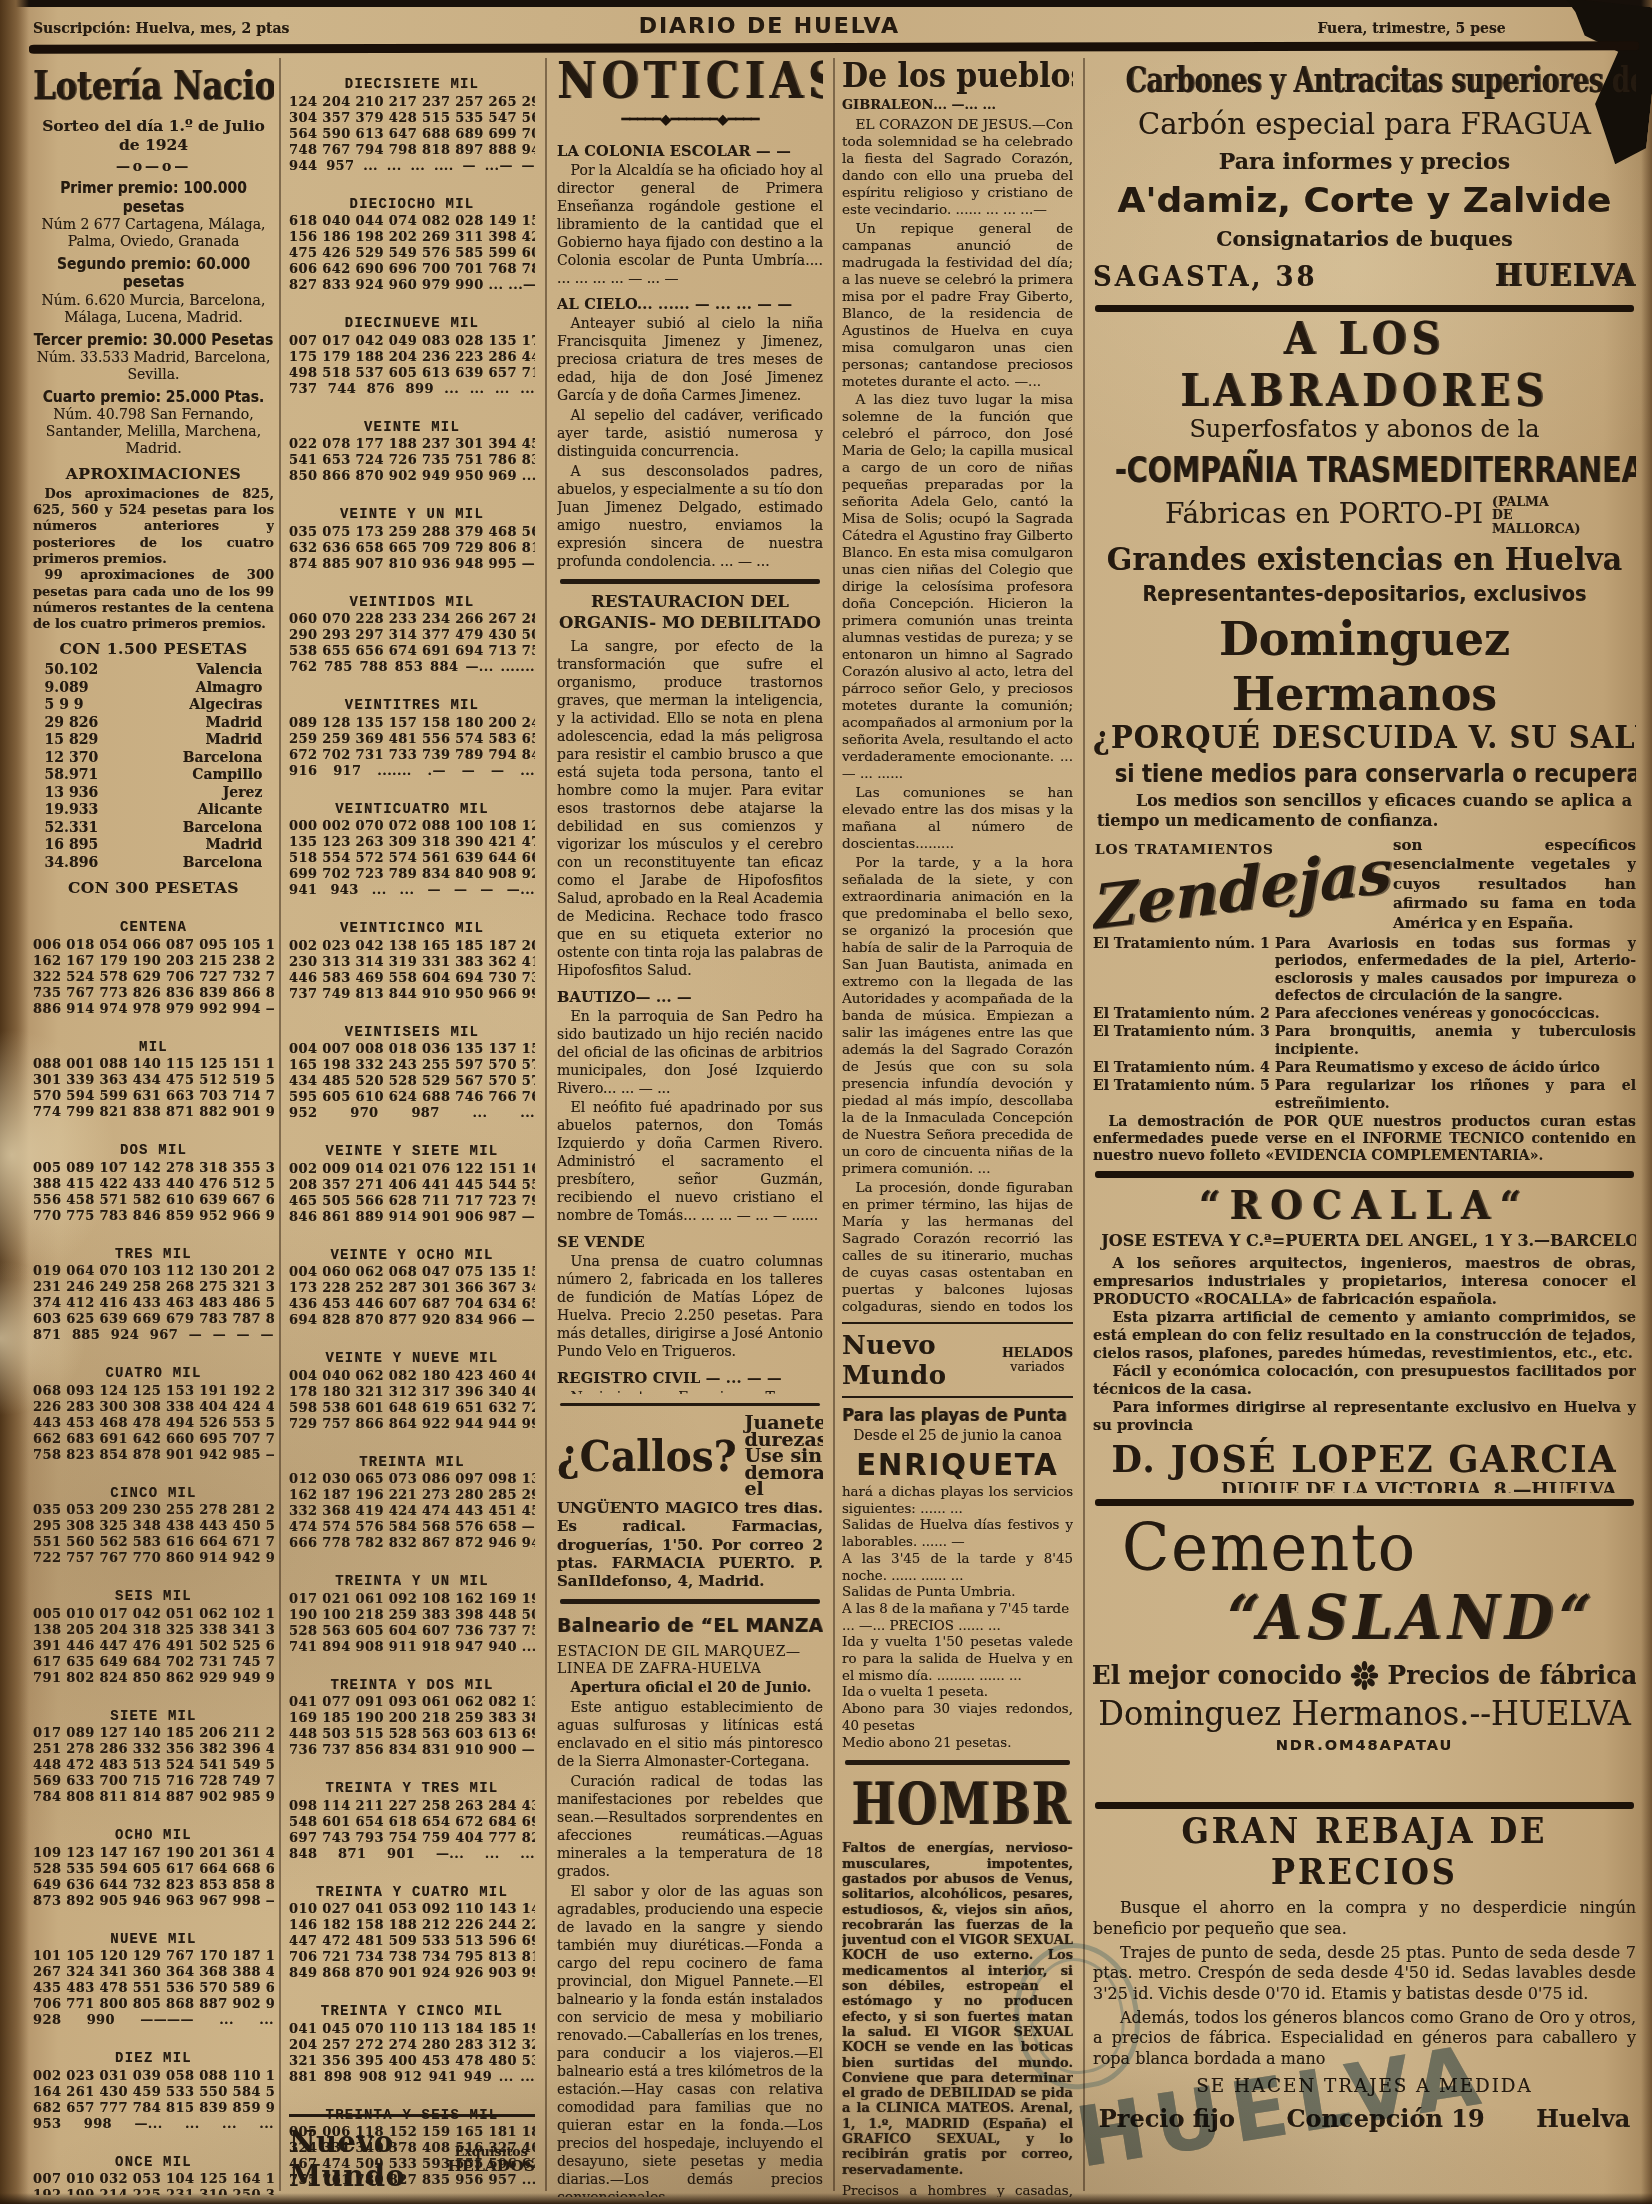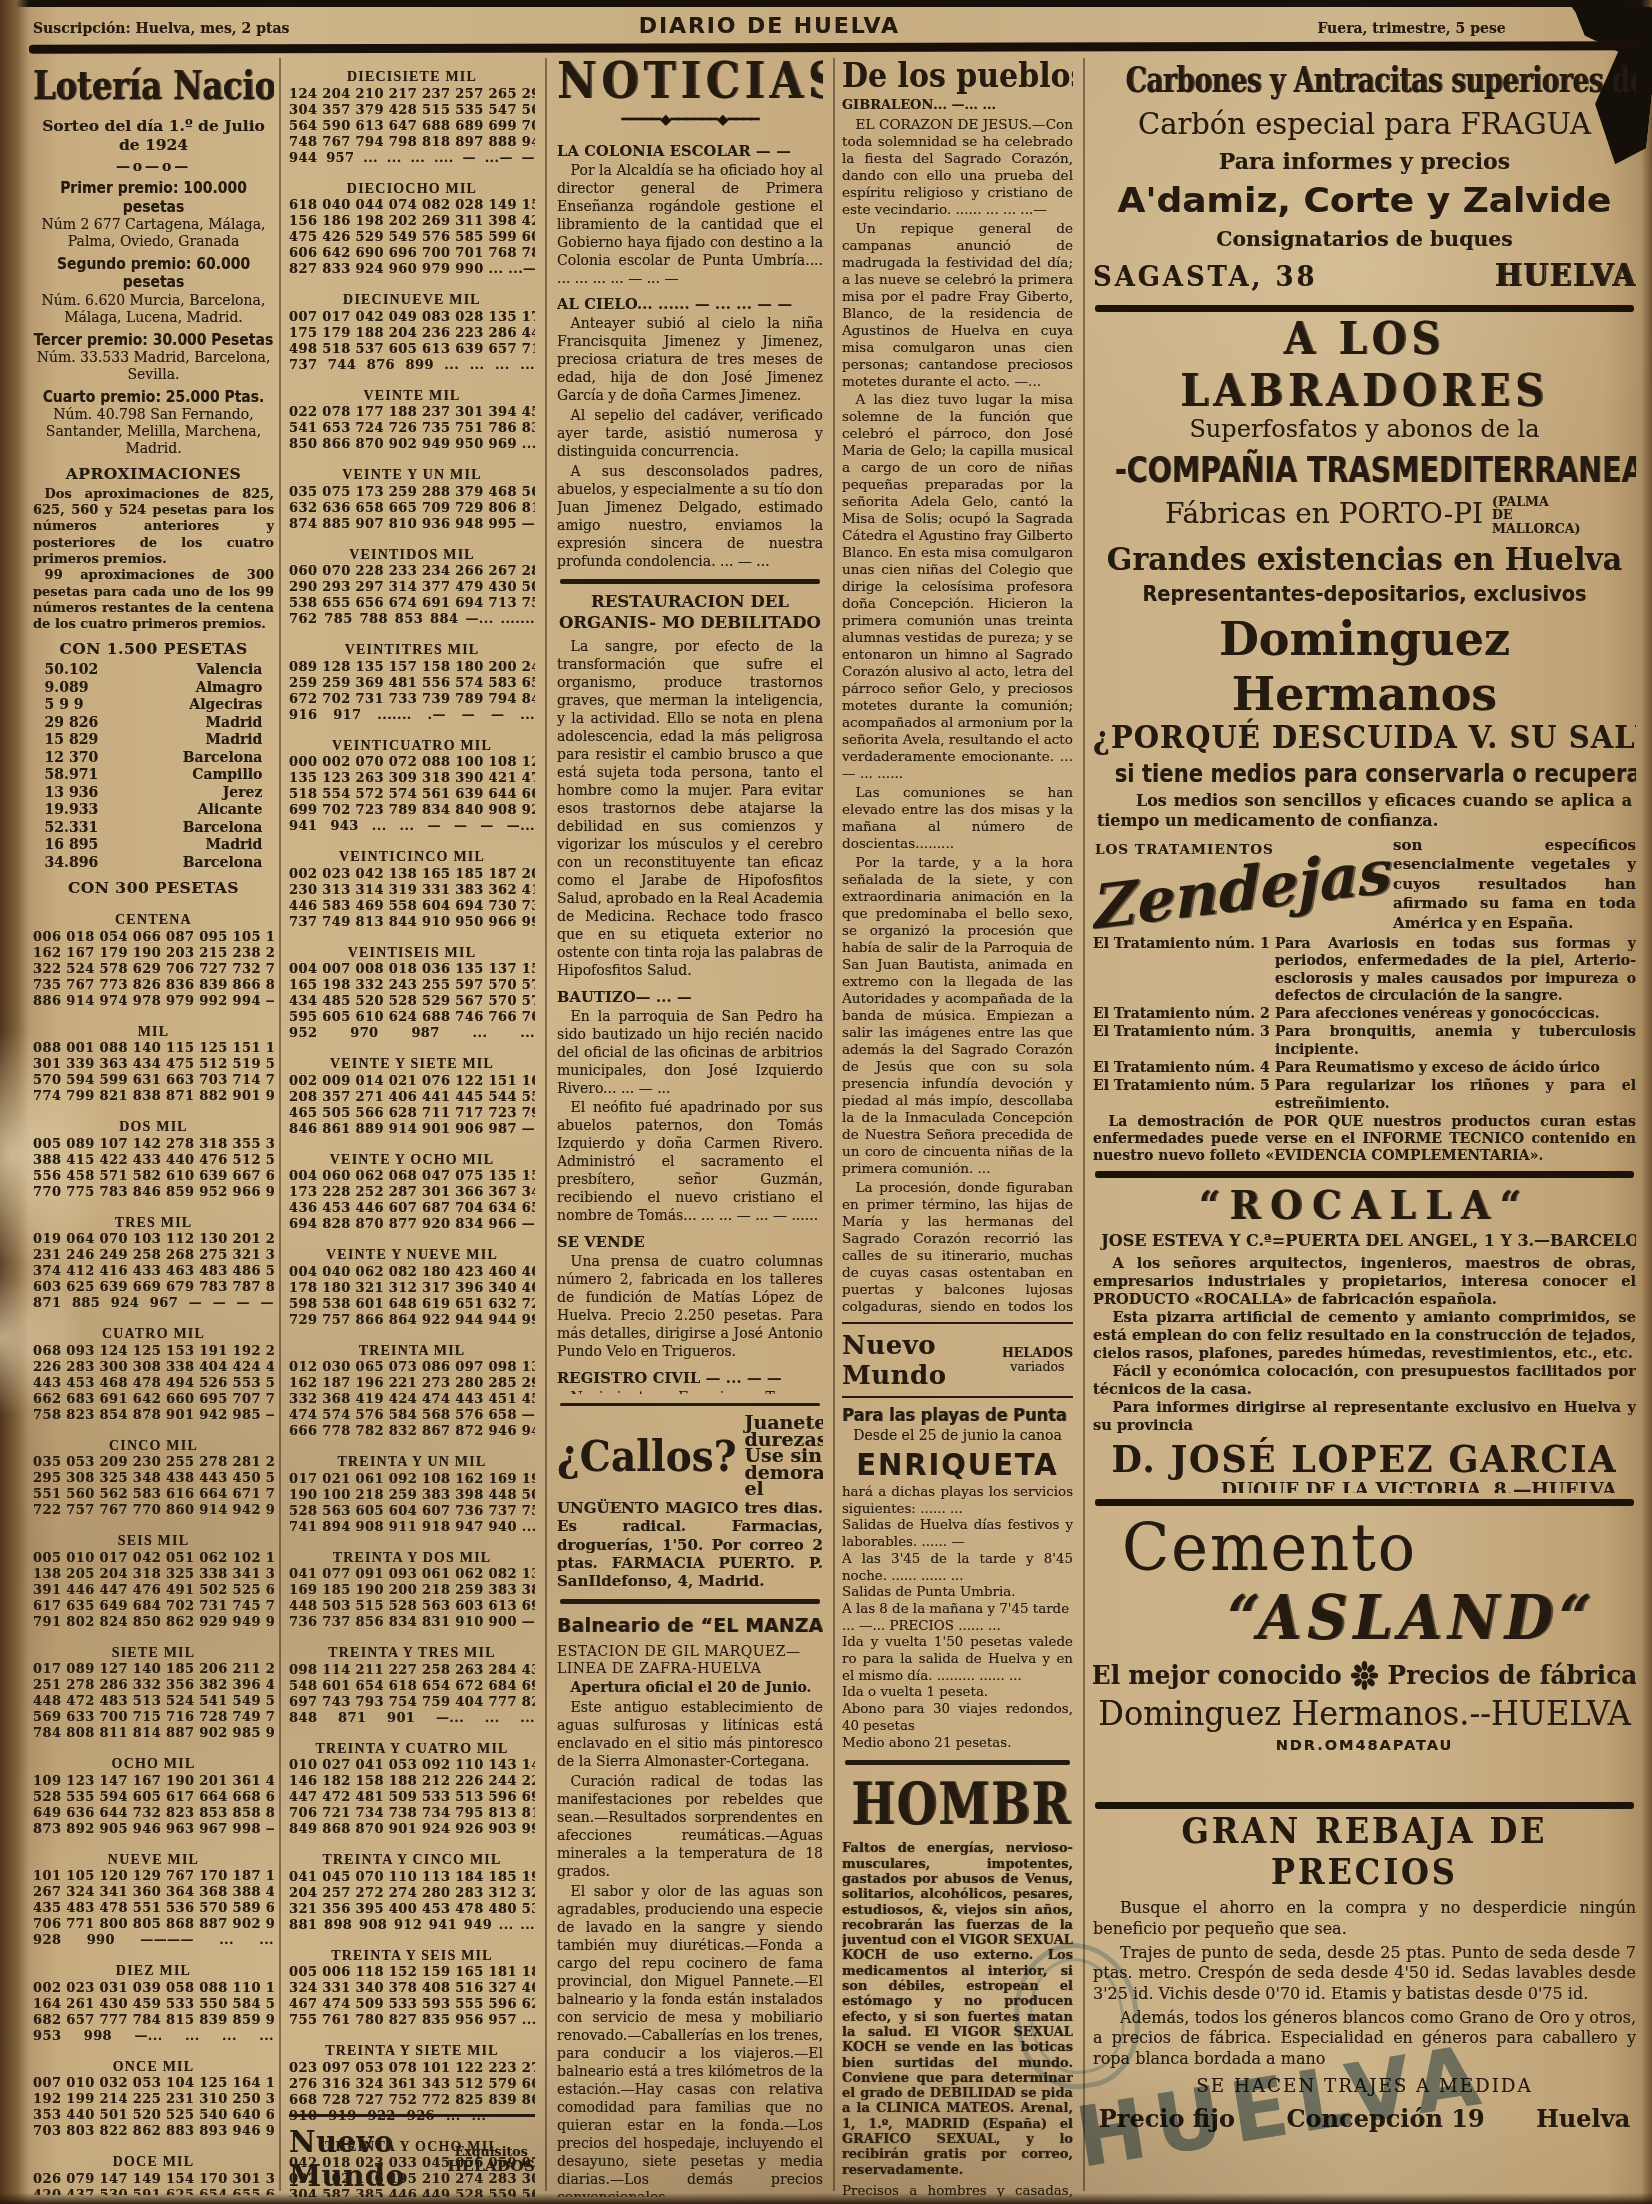--- a/index.html
+++ b/index.html
@@ -49,22 +49,22 @@
     text-shadow:1.5px 0 0 rgba(30,19,9,.65),0 1px 0 rgba(30,19,9,.5);margin:5.8px 0 13.6px;white-space:nowrap}
   .sorteo{font-weight:bold;font-size:15.5px;text-align:center;line-height:18.4px}
   .orn{text-align:center;font-weight:bold;font-size:14px;letter-spacing:2.9px;margin:4px 0}
   .prize{margin:4.9px 0}
   .prize-label{font-weight:bold;font-size:15.5px;text-align:center;line-height:18.4px;font-family:"DejaVu Sans","Liberation Sans",sans-serif;font-stretch:condensed}
   .prize-detail{font-size:14px;text-align:center;line-height:17px}
   .sec-head{font-weight:bold;text-align:center;font-size:15.5px;margin:6.8px 0 2.9px;letter-spacing:0.5px}
   .apara{font-size:13px;line-height:16.3px;text-align:justify;text-indent:11.6px;font-weight:bold}
   .pair{display:flex;justify-content:space-between;padding:0 11.6px;font-size:14px;line-height:17.5px;font-weight:bold}
   
-  .numsec-head{font-weight:bold;text-align:center;font-size:14px;line-height:17.5px;letter-spacing:1.2px;margin-top:14px;
-    font-family:Liberation Serif, serif;transform:scaleY(1.05)}
+  .numsec-head{font-weight:bold;text-align:center;font-size:14px;line-height:17.5px;letter-spacing:1.2px;margin-top:22px;
+    font-family:Liberation Mono, monospace;transform:scaleY(1.05)}
   .numrow{font-size:13px;font-weight:bold;line-height:16px;letter-spacing:0.4px;
     text-align:justify;text-align-last:justify;white-space:nowrap;overflow:hidden}
   
   .nm-ad{position:absolute;bottom:3.9px;left:0;right:0;border-top:3.9px solid #241a10;padding-top:7.8px;display:flex;align-items:center;justify-content:space-between}
   .nm-name{font-size:29px;font-weight:bold;letter-spacing:0.5px}
   .nm-sub{font-size:12.6px;font-weight:bold;text-align:center;line-height:14.6px}
   
   .noticias-title{font-size:43px;font-weight:bold;text-align:center;letter-spacing:4.9px;transform:scaleY(1.15);margin:1.9px 0 5.8px;
     text-shadow:1.5px 0 0 rgba(30,19,9,.6)}
   .noticias-orn{text-align:center;font-size:14.6px;letter-spacing:-1px;line-height:13.6px;margin-bottom:7.8px;color:#1c130b}

